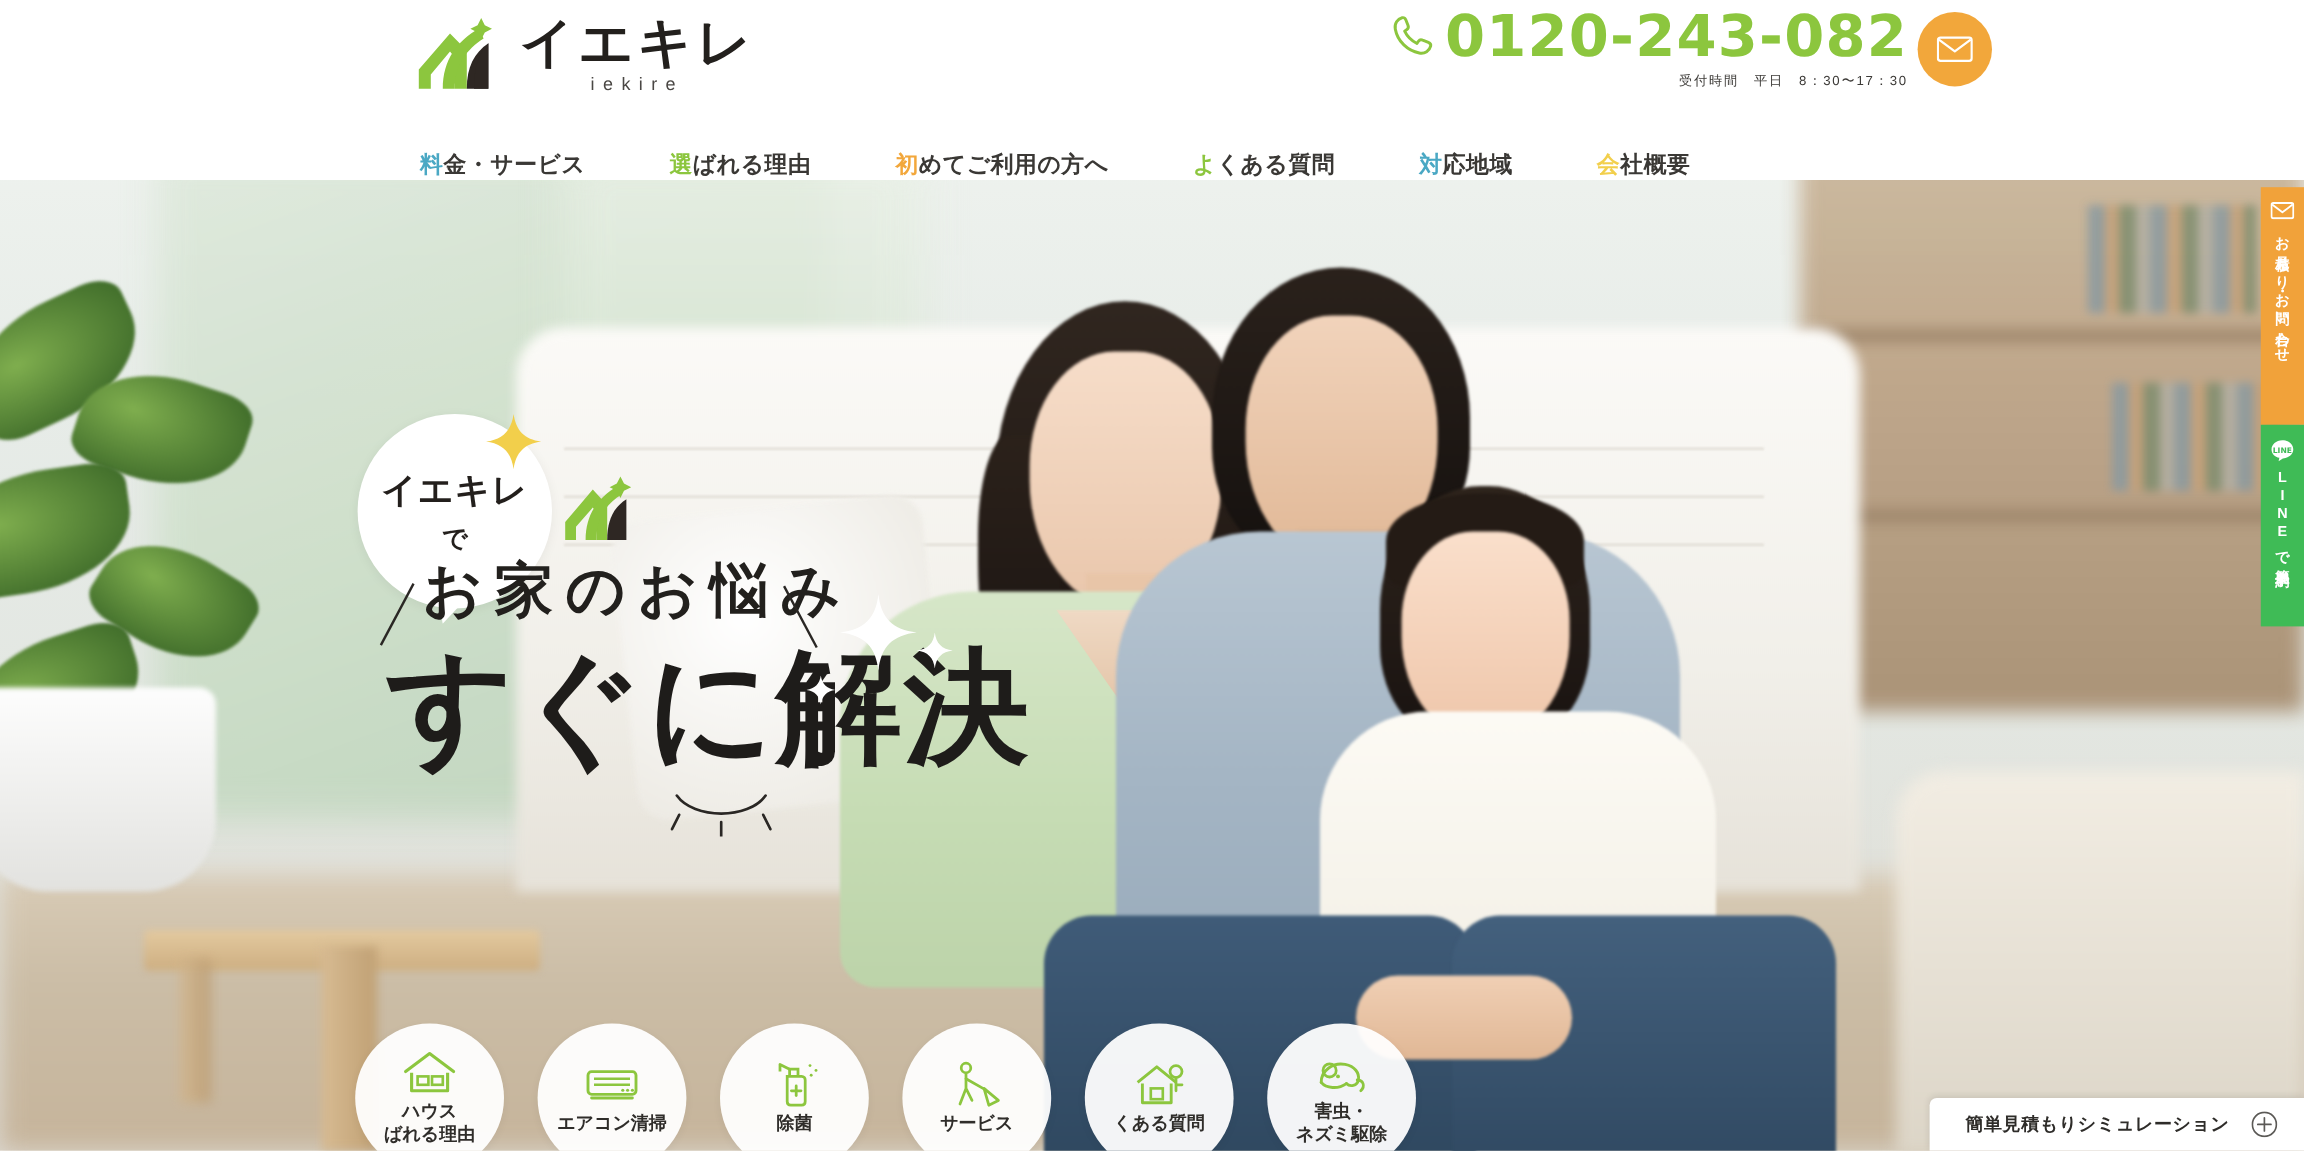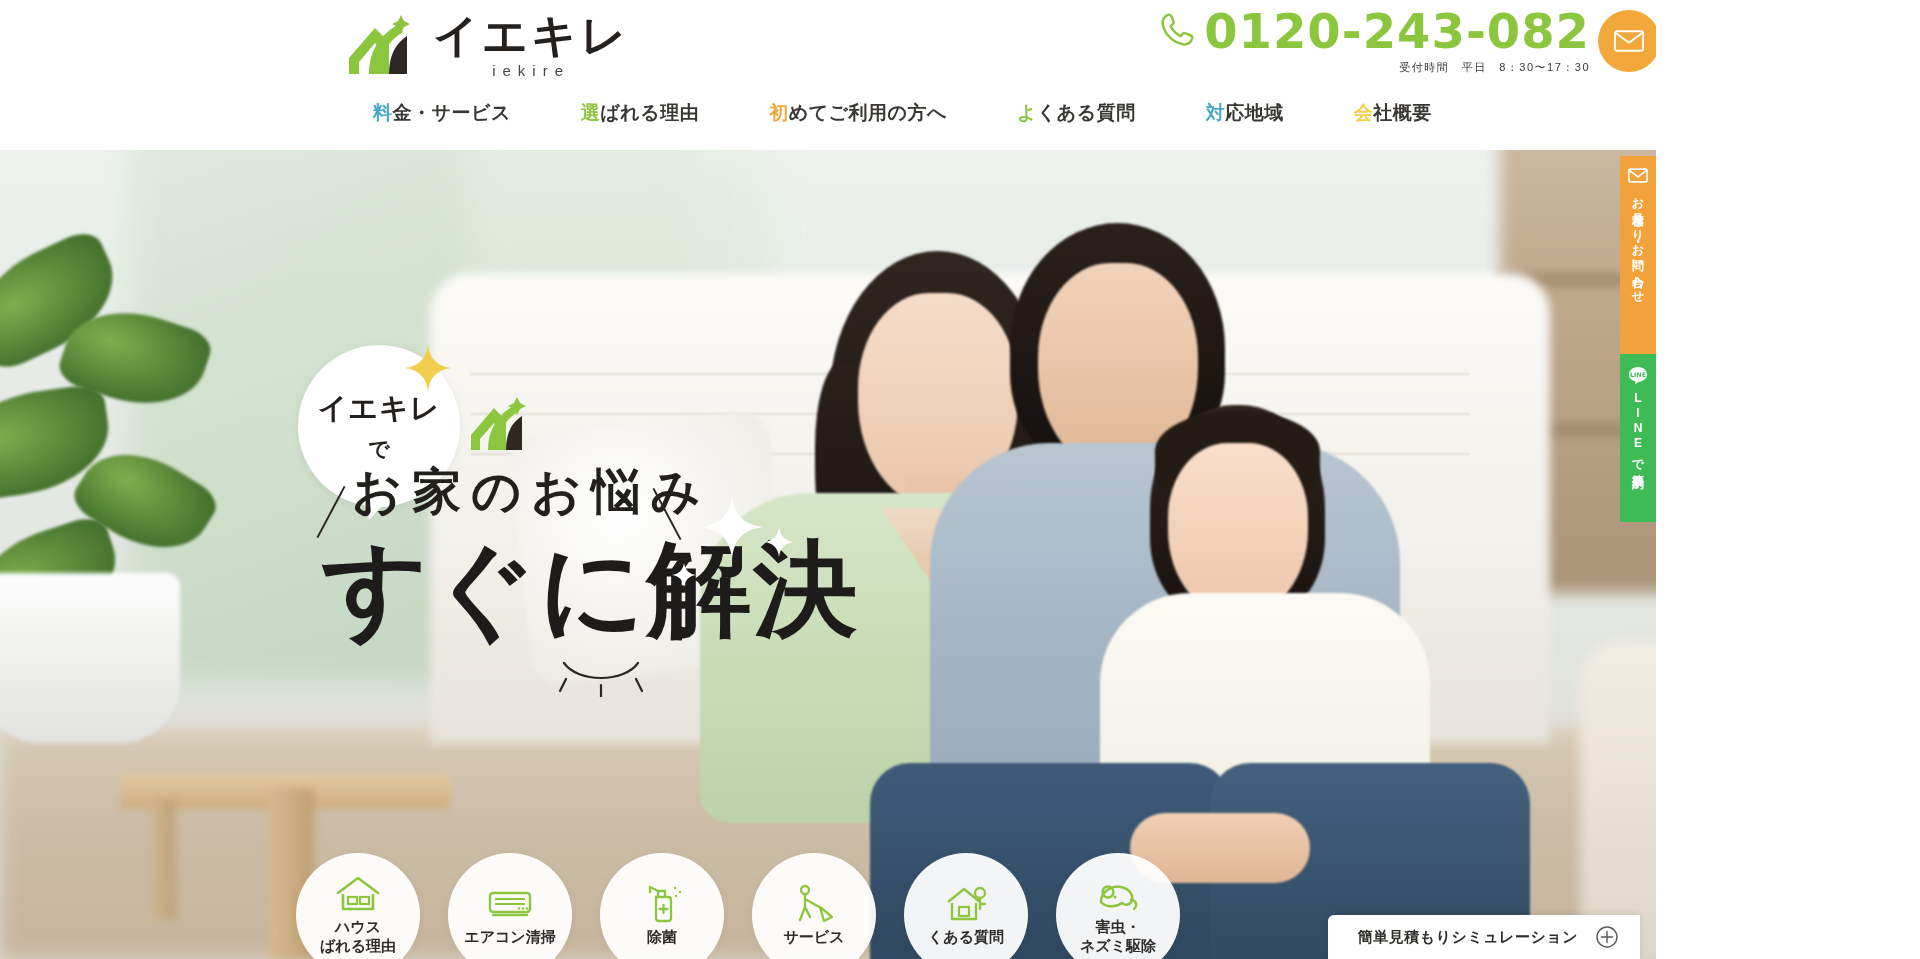--- a/index.html
+++ b/index.html
@@ -1,21 +1,21 @@
 <!DOCTYPE html>
 <html lang="ja"><head>
 <meta charset="utf-8">
 <style>
   * { box-sizing: border-box; margin: 0; padding: 0; }
   html, body {
     width: 1920px; height: 959px;
     font-family: "Liberation Sans", "DejaVu Sans", sans-serif;
     overflow: hidden; background: #fff;
   }
-  #page { position: relative; width: 1656px; height: 959px; overflow: hidden; }
+  #page { position: relative; width: 1920px; height: 959px; overflow: hidden; }
 
   
   .header {
     position: absolute; top: 0; left: 0; width: 1920px; height: 150px;
     background: #ffffff; z-index: 40;
   }
   .header-top {
     position: relative; height: 100px;
   }
   .brand {
@@ -47,23 +47,22 @@
   }
   .mail-btn {
     position: absolute; right: 260px; top: 10px;
     width: 62px; height: 62px; border-radius: 50%;
     background: #f2a73b; display: flex; align-items: center; justify-content: center;
     cursor: pointer;
   }
 
   .nav {
     position: relative; height: 50px;
-    display: flex; align-items: flex-start; gap: 0;
+    display: flex; align-items: flex-end; gap: 0;
     padding-left: 350px;
-    margin-left: 23px;
   }
   .nav-item {
     font-size: 19px; font-weight: 700; color: #3a3835;
     letter-spacing: 0.5px; cursor: pointer; white-space: nowrap;
     margin-right: 70px;
   }
   .nav-item .hl { }
 
   
   .hero {
@@ -314,21 +313,21 @@
   .side-tab-orange { background:#f1a23a; height: 198px; }
   .side-tab-green  { background:#3fbb56; height: 168px; }
   .side-tab-txt {
     writing-mode: vertical-rl; text-orientation: upright;
     color:#fff; font-size: 12px; font-weight:700; letter-spacing: 1px;
     margin-top: 6px; line-height:1;
   }
 
   
   .bottom-bar {
-    position:absolute; right:16px; bottom:0; height:44px;
+    position:absolute; right:0; bottom:0; height:44px;
     background:#ffffff; display:flex; align-items:center; gap:18px;
     padding: 0 22px 0 30px; z-index: 60;
     box-shadow: 0 -1px 6px rgba(0,0,0,.10);
     border-radius: 6px 0 0 0;
   }
   .bottom-bar-txt {
     font-size:15px; font-weight:700; color:#2e2c29; letter-spacing:.5px; white-space:nowrap;
   }
   .plus-ico { width:22px; height:22px; }
 </style>

